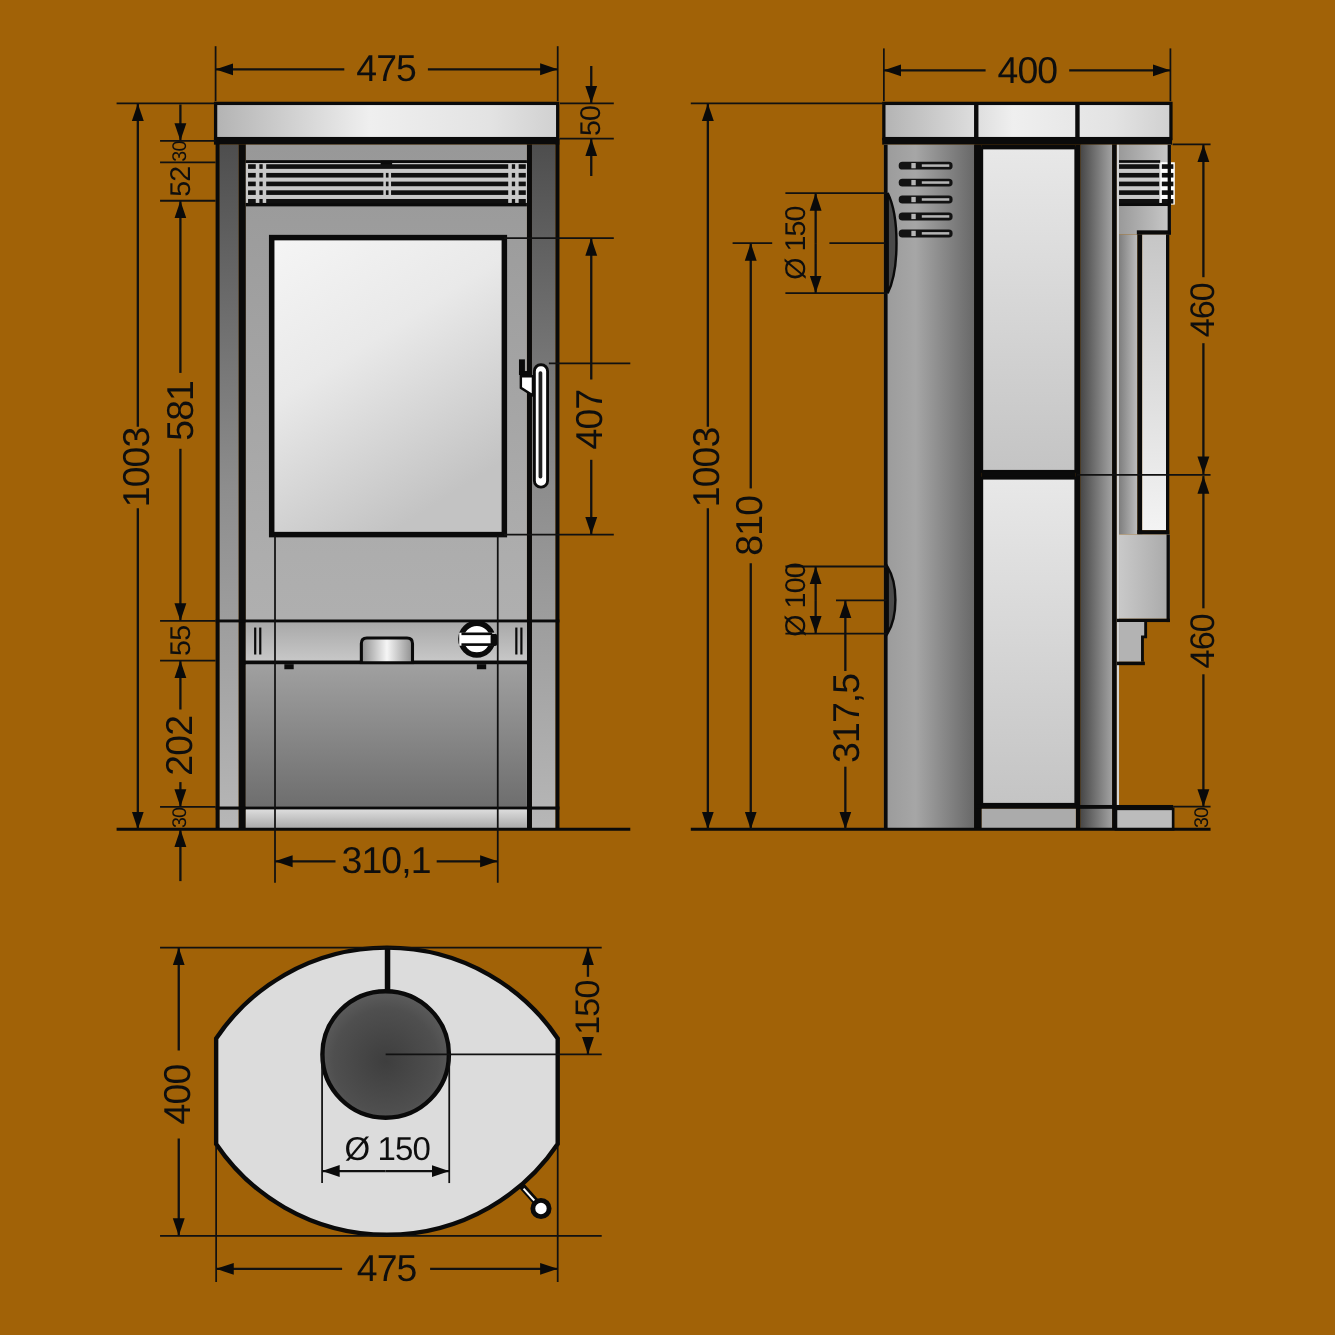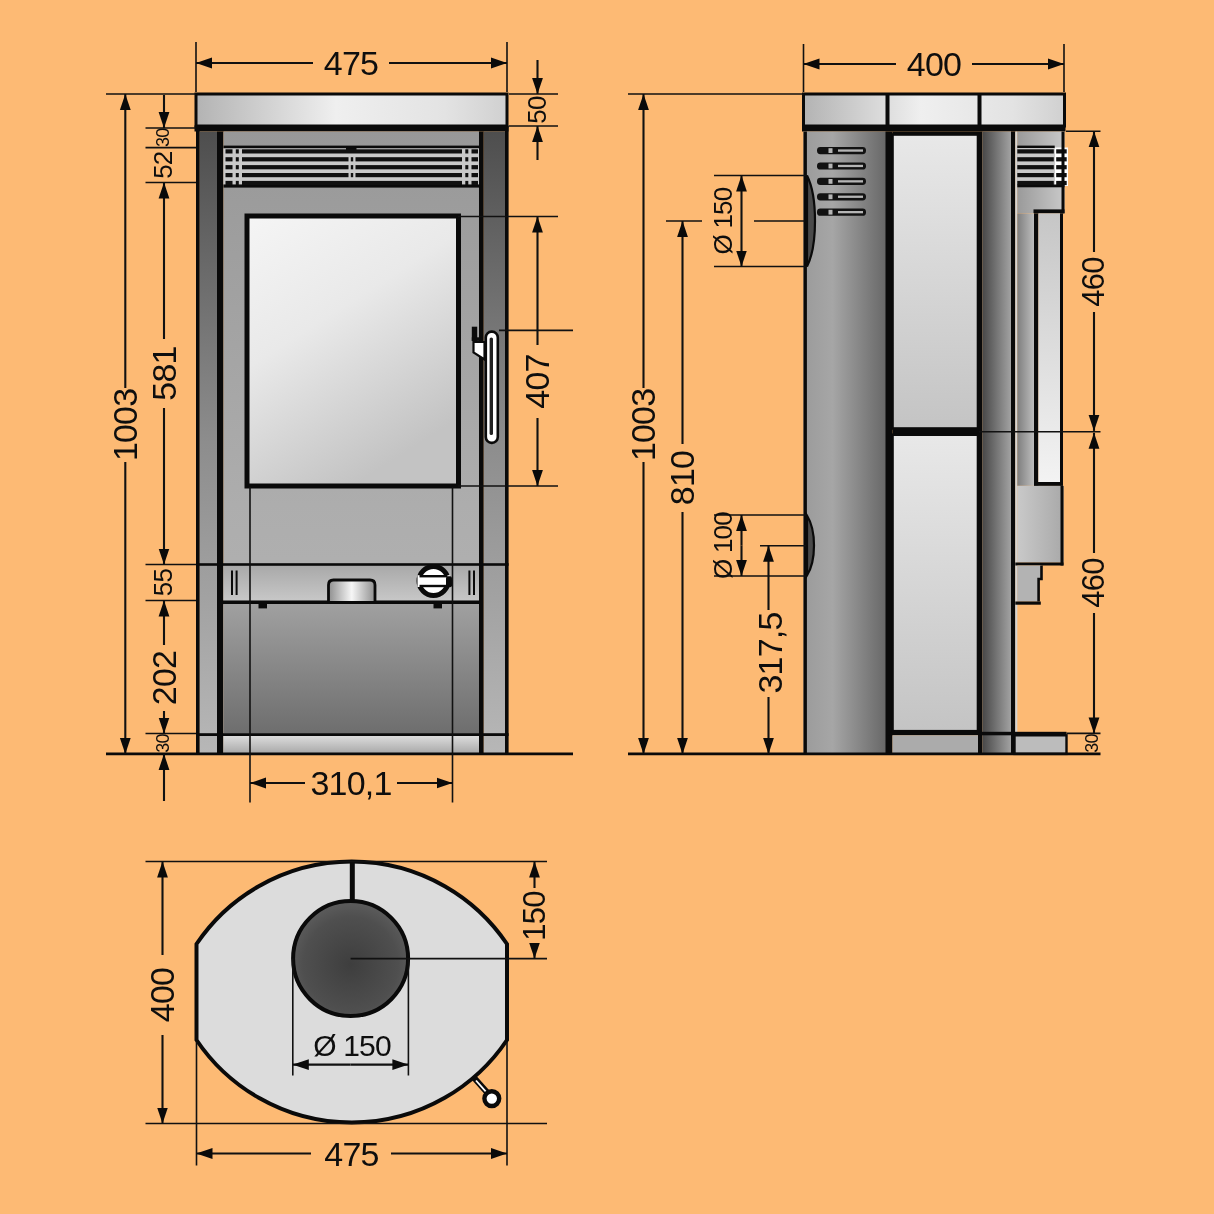--- a/index.html
+++ b/index.html
@@ -1,16 +1,16 @@
 <!DOCTYPE html>
 <html><head>
 <meta charset="utf-8">
 <style>
   html,body{margin:0;padding:0;background:#ffffff;}
-  .stage{width:1214px;height:1214px;background:#fdba74;position:relative;overflow:hidden;}
+  .stage{width:1214px;height:1214px;background:#a16207;position:relative;overflow:hidden;}
   svg{display:block;}
   text.dim{font-family:"Liberation Sans",sans-serif;fill:#0e0e0e;letter-spacing:-0.8px;}
   .t34{font-size:34px;}
   .t31{font-size:31px;}
   .t30{font-size:30px;}
   .t27{font-size:26px;}
   .t18{font-size:18px;}
   line.ext{stroke:#111;stroke-width:1.6;}
   line.dml{stroke:#111;stroke-width:2.1;}
   line.thick{stroke:#0a0a0a;stroke-width:2.6;}

